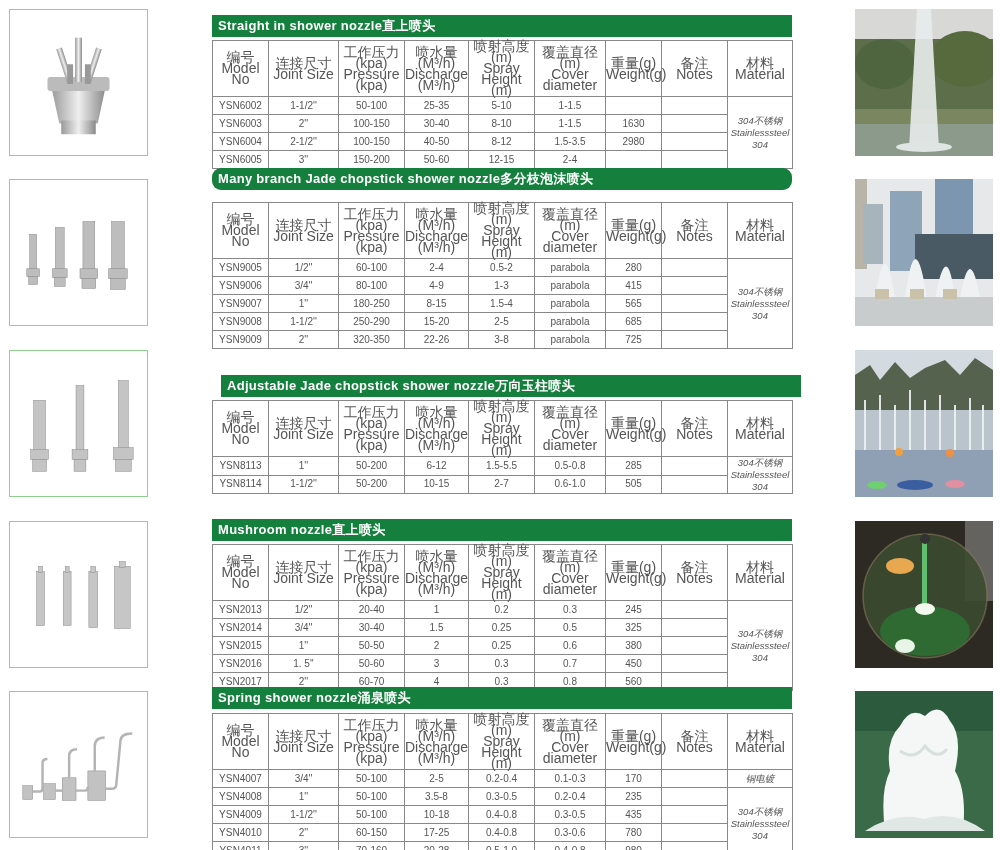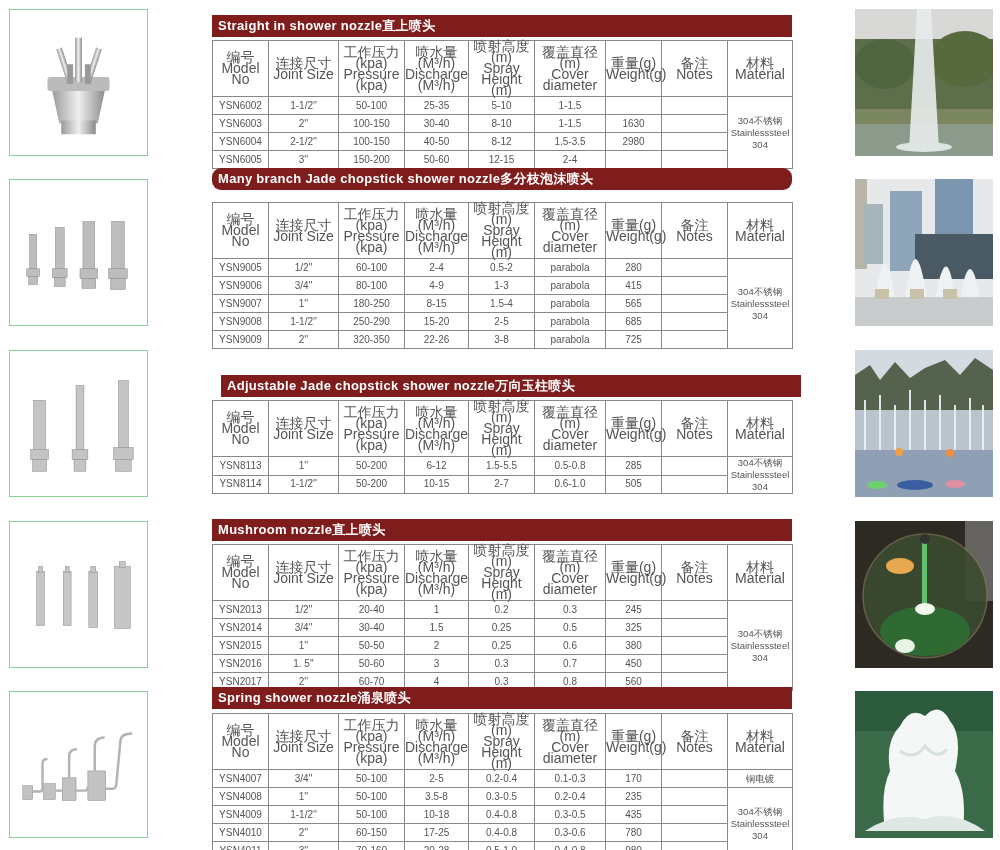--- a/index.html
+++ b/index.html
@@ -3,27 +3,27 @@
 <meta charset="utf-8">
 <style>
   * { box-sizing: border-box; margin: 0; padding: 0; }
   body { width: 1000px; height: 850px; background: #fff; position: relative; overflow: hidden;
          font-family: "Liberation Sans", "DejaVu Sans", sans-serif; color: #444; }
   .section { position: absolute; left: 0; width: 1000px; }
   .thumb { position: absolute; left: 9px; width: 139px; border: 1.5px solid #8fcf8f; background: #fff; overflow: hidden; }
   .thumb svg { width: 100%; height: 100%; display: block; }
   .photo { position: absolute; left: 855px; width: 138px; overflow: hidden; }
   .photo svg { width: 100%; height: 100%; display: block; }
-  .banner { position: absolute; left: 212px; width: 580px; height: 22px; background: #7f1d1d;
+  .banner { position: absolute; left: 212px; width: 580px; height: 22px; background: #15803d;
             color: #fff; font-weight: bold; font-size: 13px; line-height: 22px; padding-left: 6px; letter-spacing: 0.3px; }
   table.spec { position: absolute; left: 212px; width: 580px; border-collapse: collapse; table-layout: fixed; font-size: 10px; }
   table.spec td, table.spec th { border: 1px solid #888; text-align: center; vertical-align: middle; color: #555; font-weight: normal; }
   table.spec th { height: 36px; line-height: 11px; font-size: 14px; padding: 0; }
   table.spec td { height: 18px; line-height: 14px; }
-  table.spec td.mat { line-height: 12px; font-size: 9.5px; }
+  table.spec td.mat { line-height: 12px; font-size: 9.5px; font-style: italic; }
   .c0 { width: 56px; } .c1 { width: 70px; } .c2 { width: 66px; } .c3 { width: 64px; }
   .c4 { width: 66px; } .c5 { width: 71px; } .c6 { width: 56px; } .c7 { width: 66px; } .c8 { width: 65px; }
 </style>
 </head>
 <body>
 
 <div class="section" style="top:0;">
   <div class="thumb" style="top:9px;height:147px;">
     <svg viewBox="0 0 139 147">
       <defs>

